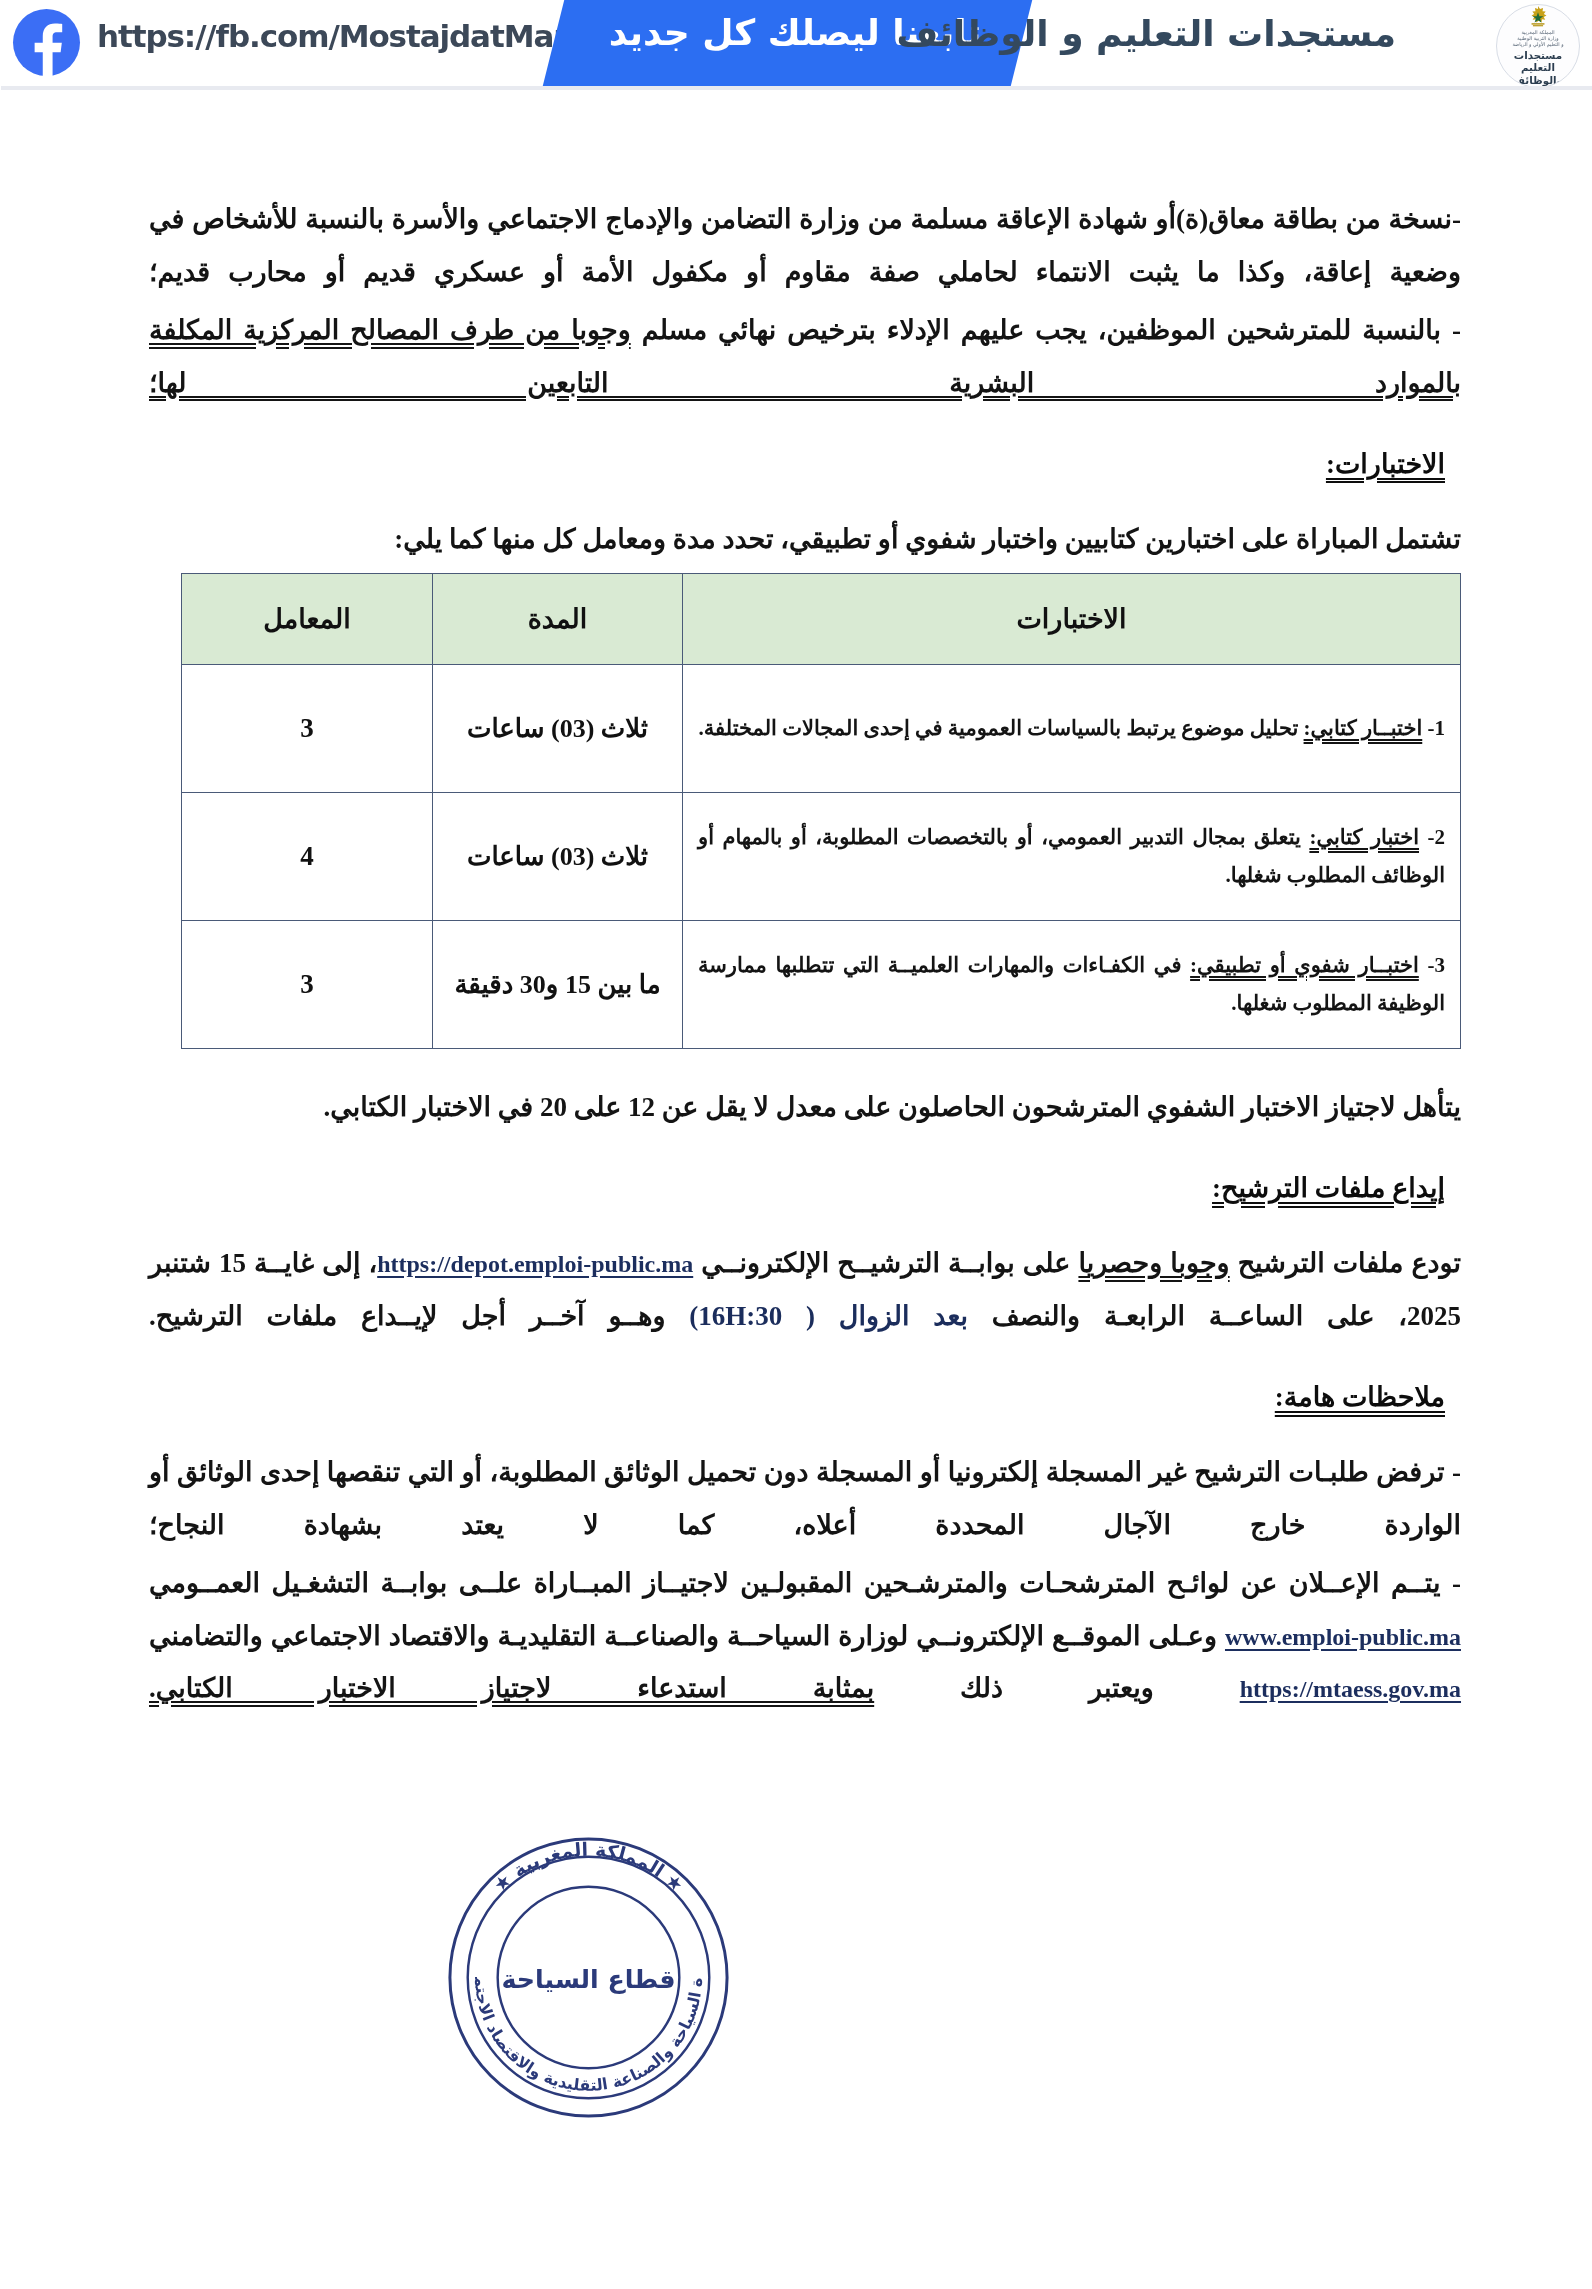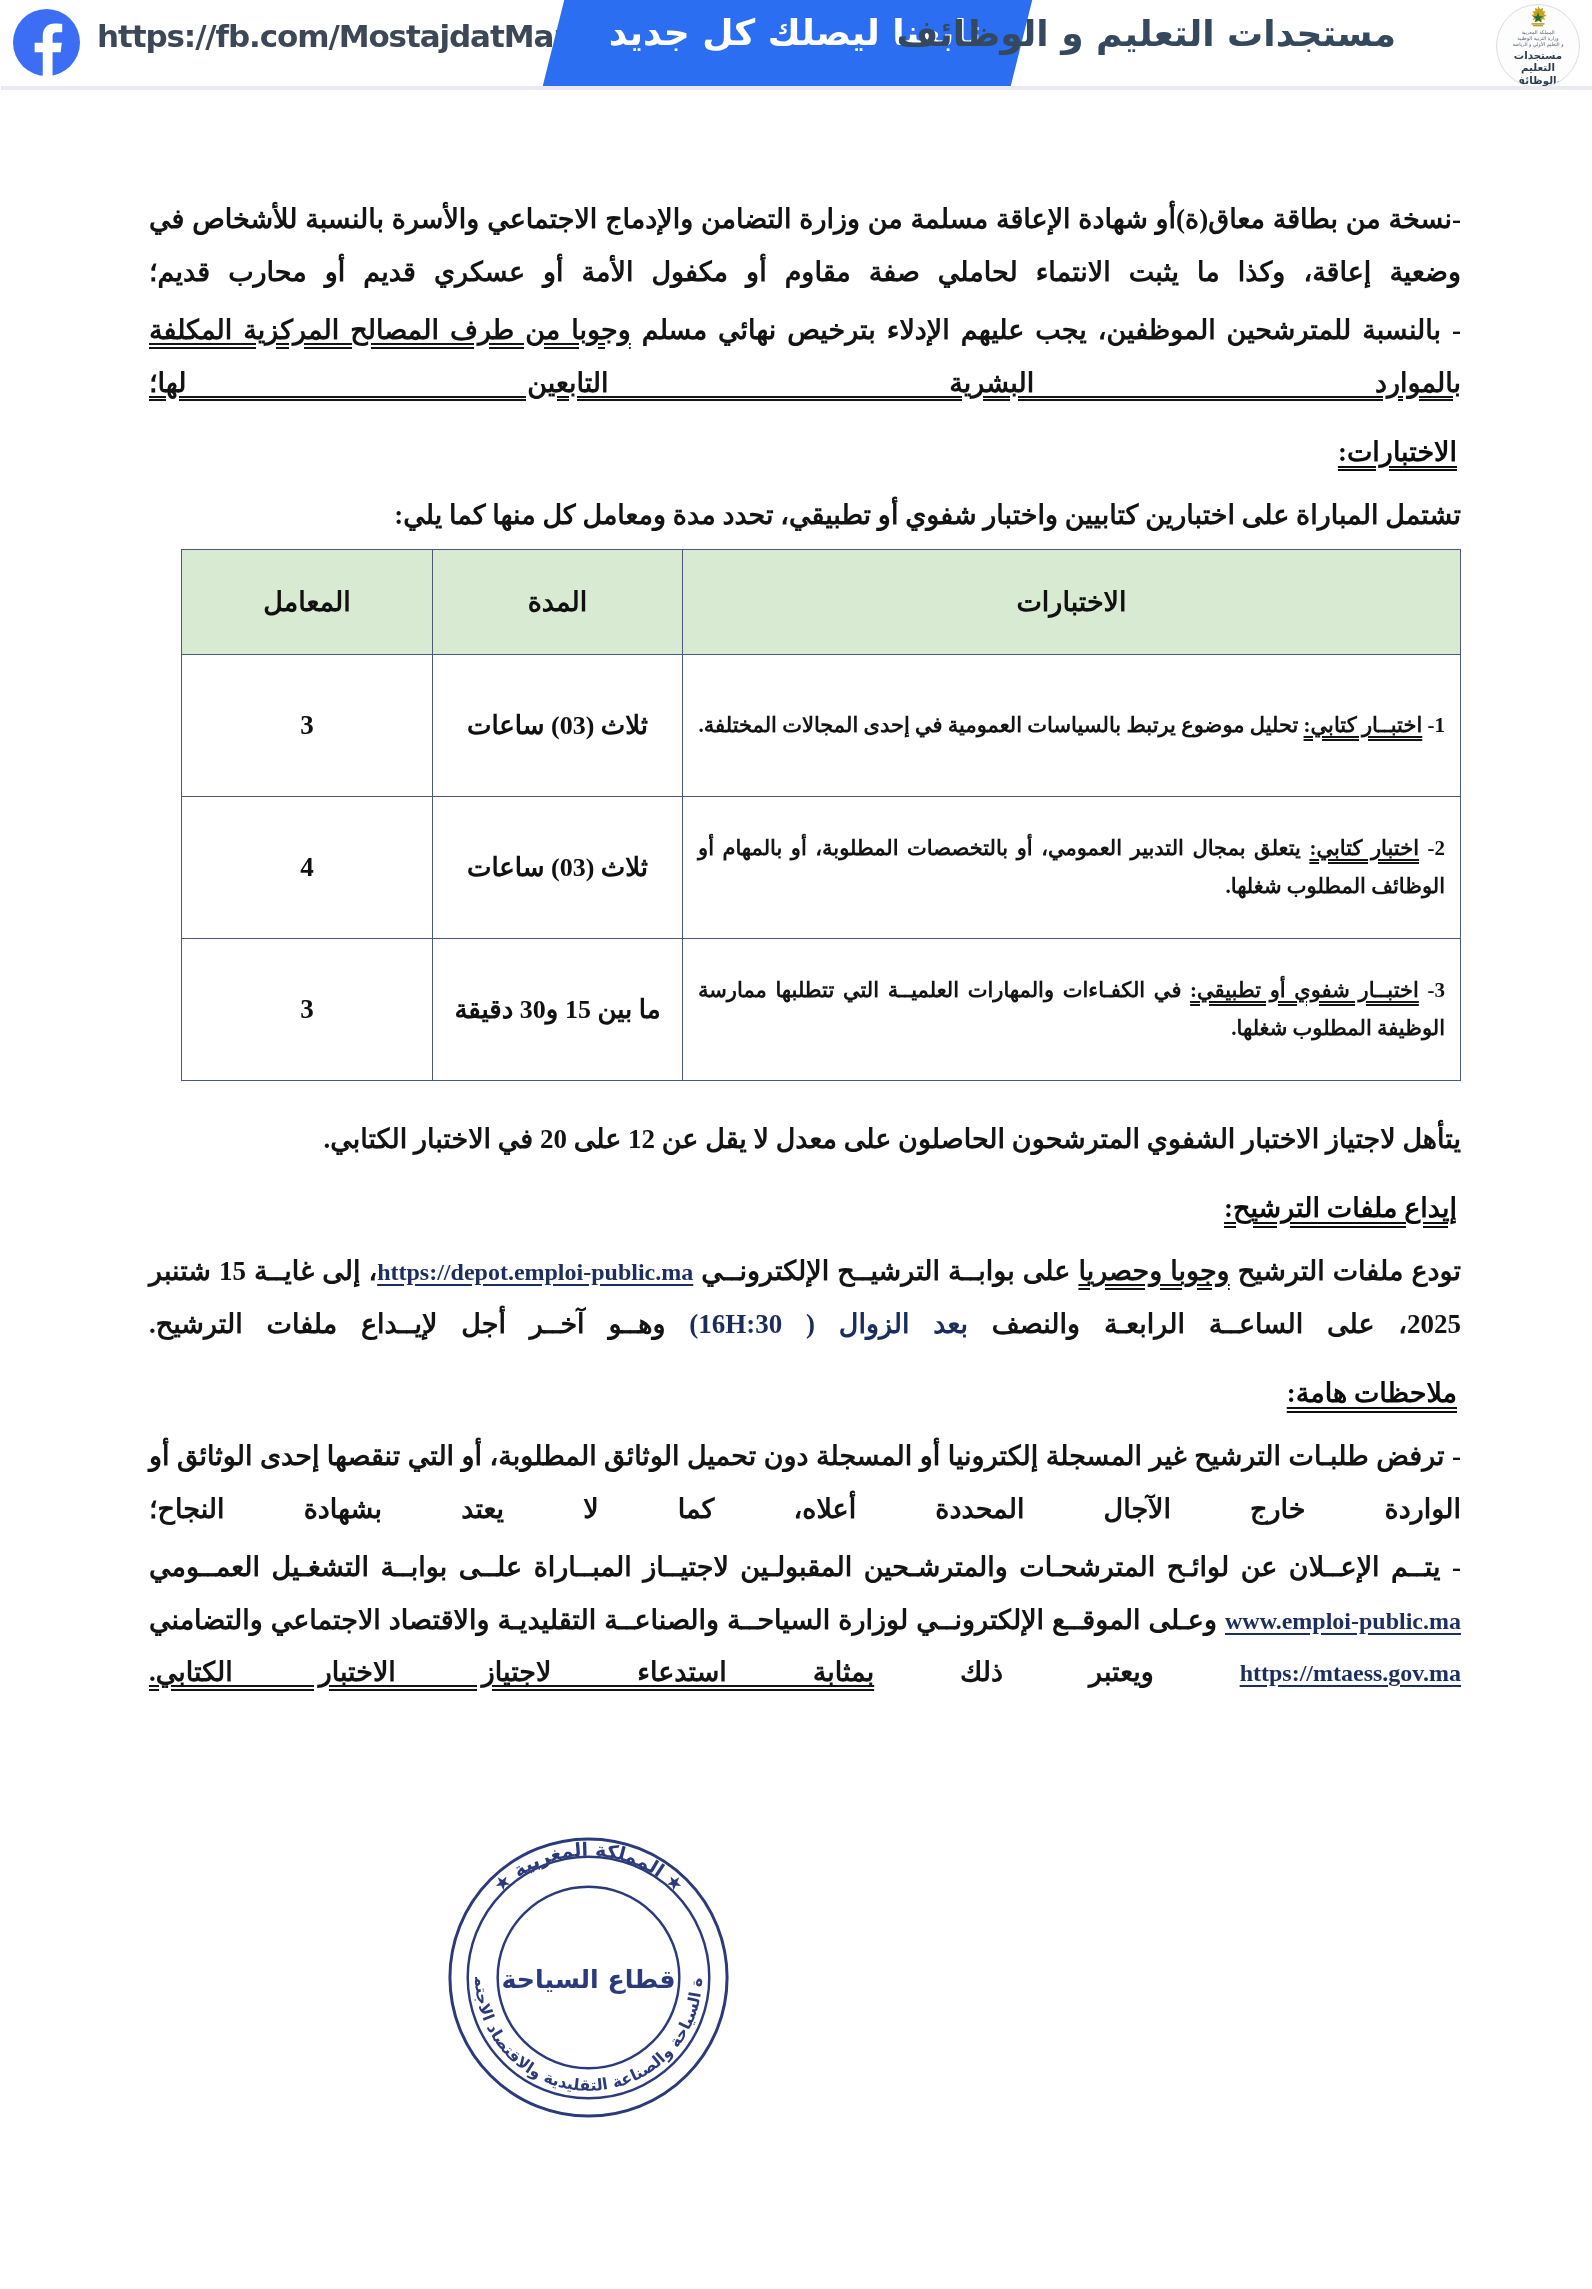--- a/index.html
+++ b/index.html
@@ -148,21 +148,21 @@
     text-align-last: right;
     color: #141414;
     font-weight: 600;
   }
   p.para.justified { text-align: justify; text-align-last: justify; }
 
   .spacer-sm { height: 17px; }
   .spacer-md { height: 32px; }
 
   h3.heading {
-    margin: 4px;
+    margin: 16px;
     font-size: 27px;
     font-weight: bold;
     color: #0d0d0d;
     text-decoration: underline;
     text-decoration-style: double;
     text-underline-offset: 4.7px;
     display: inline-block;
   }
   .heading-row { text-align: right; }
 
@@ -187,21 +187,21 @@
   
   table.exams {
     border-collapse: collapse;
     width: 1279px;
     margin: 7.5px 0 0 0;
     table-layout: fixed;
     direction: rtl;
   }
   table.exams th, table.exams td {
     border: 1.9px solid #4a5a78;
-    padding: 22px 15px;
+    padding: 15px 15px;
     vertical-align: middle;
   }
   table.exams thead th {
     background: #d9ead3;
     text-align: center;
     font-size: 27px;
     font-weight: bold;
     height: 60px;
     color: #111;
   }

